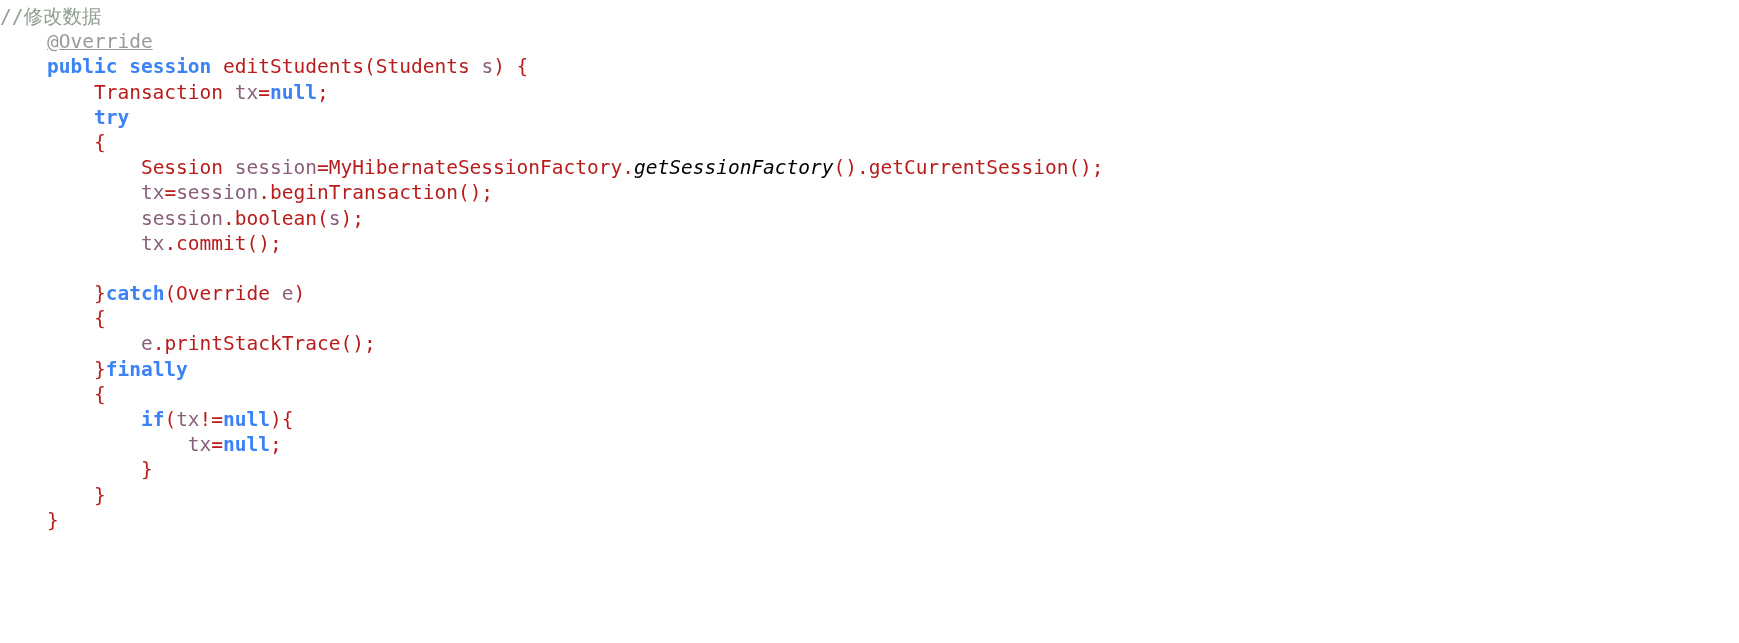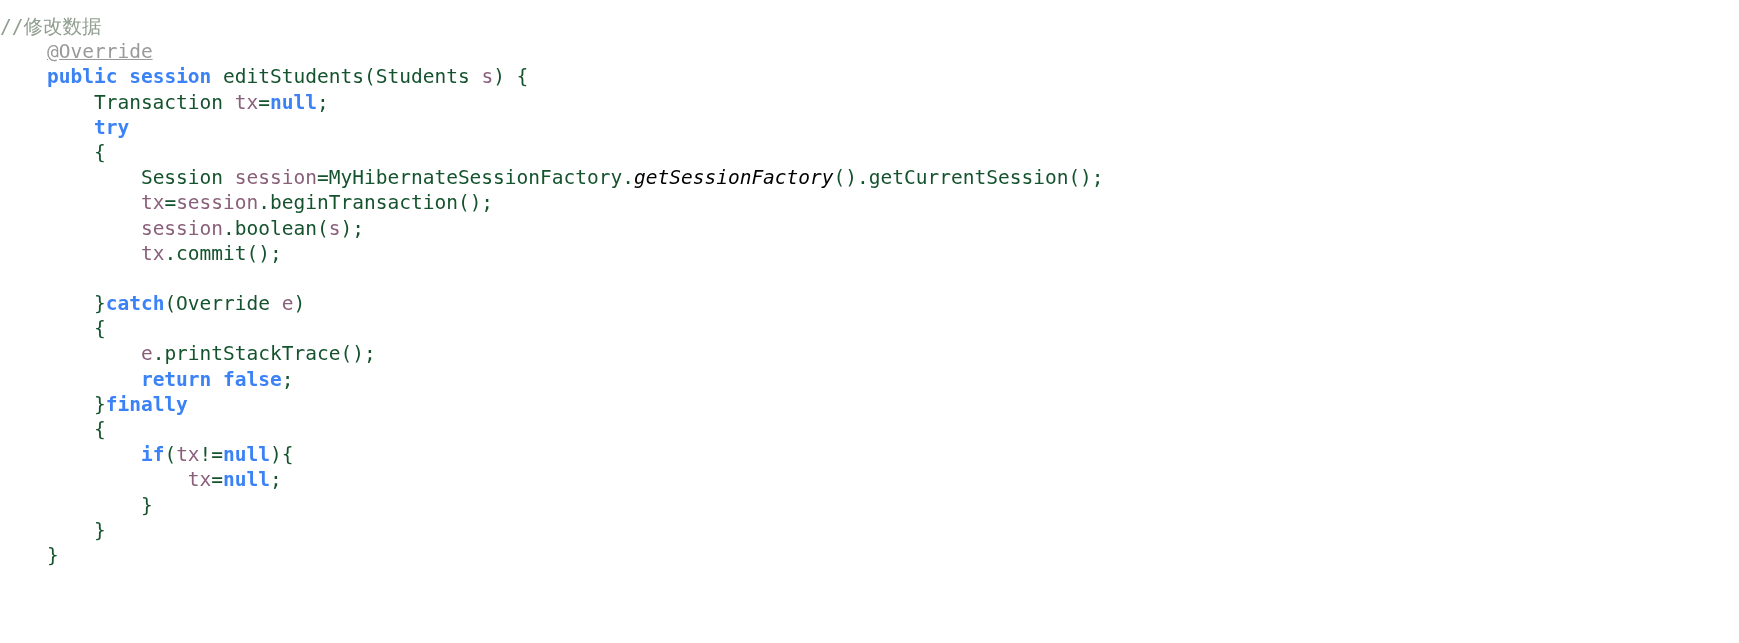--- a/index.html
+++ b/index.html
@@ -16,34 +16,34 @@
   #code-editor {
     position: relative;
     width: 1739px;
     height: 643px;
     background: #ffffff;
     padding: 0;
     box-sizing: border-box;
   }
   .code-lines {
     display: block;
-    padding-top: 14px;
+    padding-top: 4px;
     padding-left: 0px;
   }
   .code-line {
     display: block;
     height: 25.2px;
     line-height: 25.2px;
     font-size: 19.5px;
     white-space: pre;
     color: #000000;
     letter-spacing: 0px;
   }
   
-  .t-plain    { color: #14532d; }
+  .t-plain    { color: #b91c1c; }
   .t-keyword  { color: #3b82f6; font-weight: bold; }
   .t-comment  { color: #8f9e8f; }
   .t-annot    { color: #9a9a9a; text-decoration: underline; }
   .t-localvar { color: #8a5f7a; }
   .t-static   { color: #000000; font-style: italic; }
 </style>
 </head>
 <body>
 
 <div id="code-editor">
@@ -55,21 +55,20 @@
       <span class="code-line"><span class="t-plain">        </span><span class="t-keyword">try</span></span>
       <span class="code-line"><span class="t-plain">        </span><span class="t-plain">{</span></span>
       <span class="code-line"><span class="t-plain">            </span><span class="t-plain">Session </span><span class="t-localvar">session</span><span class="t-plain">=MyHibernateSessionFactory.</span><span class="t-static">getSessionFactory</span><span class="t-plain">().getCurrentSession();</span></span>
       <span class="code-line"><span class="t-plain">            </span><span class="t-localvar">tx</span><span class="t-plain">=</span><span class="t-localvar">session</span><span class="t-plain">.beginTransaction();</span></span>
       <span class="code-line"><span class="t-plain">            </span><span class="t-localvar">session</span><span class="t-plain">.boolean(</span><span class="t-localvar">s</span><span class="t-plain">);</span></span>
       <span class="code-line"><span class="t-plain">            </span><span class="t-localvar">tx</span><span class="t-plain">.commit();</span></span>
       <span class="code-line">&nbsp;</span>
       <span class="code-line"><span class="t-plain">        </span><span class="t-plain">}</span><span class="t-keyword">catch</span><span class="t-plain">(Override </span><span class="t-localvar">e</span><span class="t-plain">)</span></span>
       <span class="code-line"><span class="t-plain">        </span><span class="t-plain">{</span></span>
       <span class="code-line"><span class="t-plain">            </span><span class="t-localvar">e</span><span class="t-plain">.printStackTrace();</span></span>
-      <span class="code-line"><span class="t-plain">            </span><span class="t-keyword">return</span><span class="t-plain"> </span><span class="t-keyword">false</span><span class="t-plain">;</span></span>
       <span class="code-line"><span class="t-plain">        </span><span class="t-plain">}</span><span class="t-keyword">finally</span></span>
       <span class="code-line"><span class="t-plain">        </span><span class="t-plain">{</span></span>
       <span class="code-line"><span class="t-plain">            </span><span class="t-keyword">if</span><span class="t-plain">(</span><span class="t-localvar">tx</span><span class="t-plain">!=</span><span class="t-keyword">null</span><span class="t-plain">){</span></span>
       <span class="code-line"><span class="t-plain">                </span><span class="t-localvar">tx</span><span class="t-plain">=</span><span class="t-keyword">null</span><span class="t-plain">;</span></span>
       <span class="code-line"><span class="t-plain">            </span><span class="t-plain">}</span></span>
       <span class="code-line"><span class="t-plain">        </span><span class="t-plain">}</span></span>
       <span class="code-line"><span class="t-plain">    </span><span class="t-plain">}</span></span>
     </div>
 </div>
 

